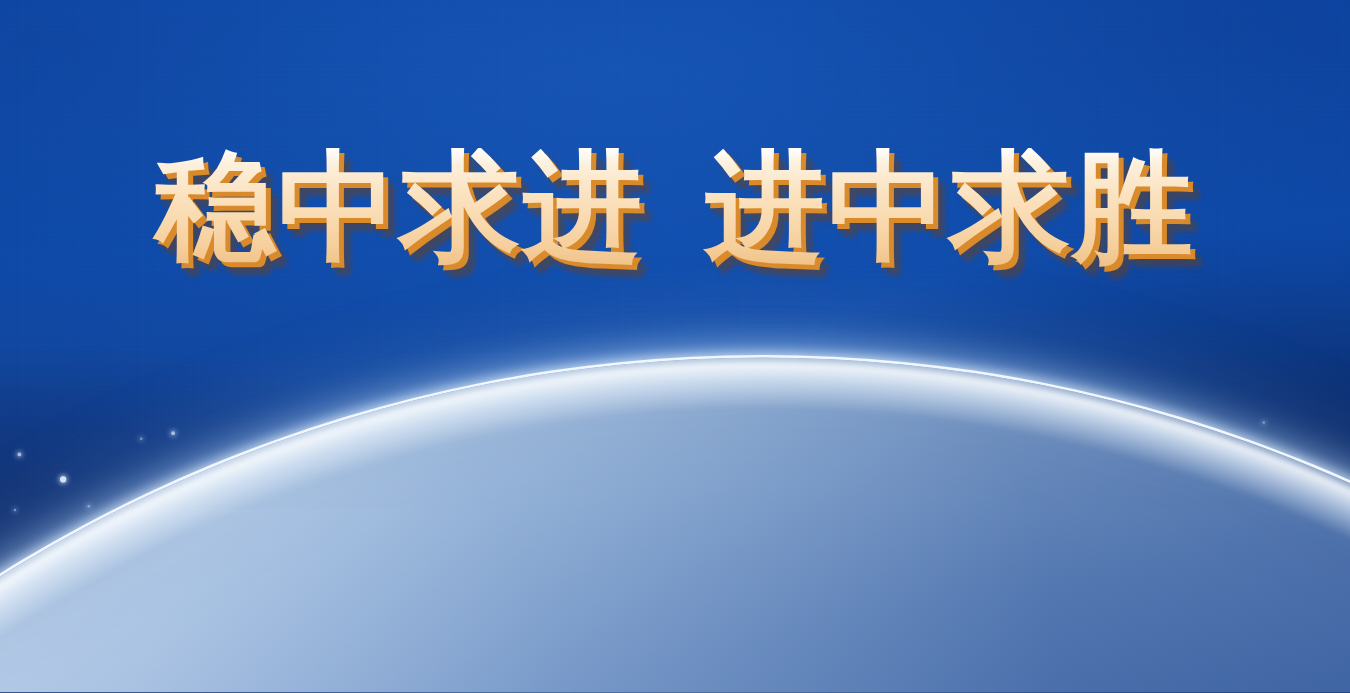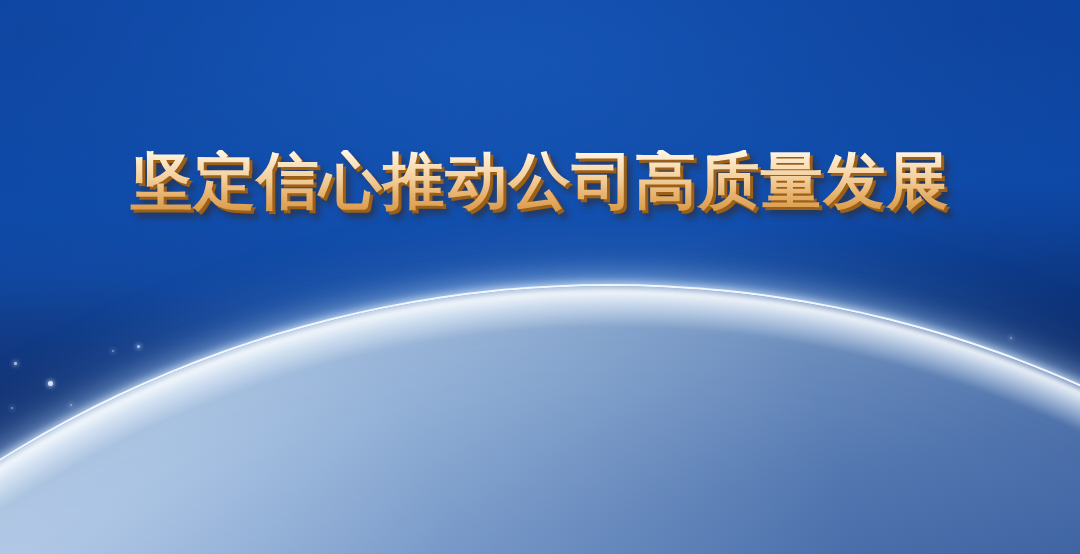--- a/index.html
+++ b/index.html
@@ -284,16 +284,16 @@
   <div class="atmo-glow"></div>
 
   <div class="earth-wrap">
     <div class="earth"></div>
     <div class="earth-clouds" id="earth-detail"></div>
     <div class="earth-haze"></div>
     <div class="earth-rim"></div>
   </div>
 
   <div class="text-block">
-    <h2 class="subhead">坚定信心推动公司高质量发展</h2>
+    <h1 class="headline"><span>稳中求进</span><span class="gap"></span><span>进中求胜</span></h1>
   </div>
 
 </div>
 
 </body></html>

